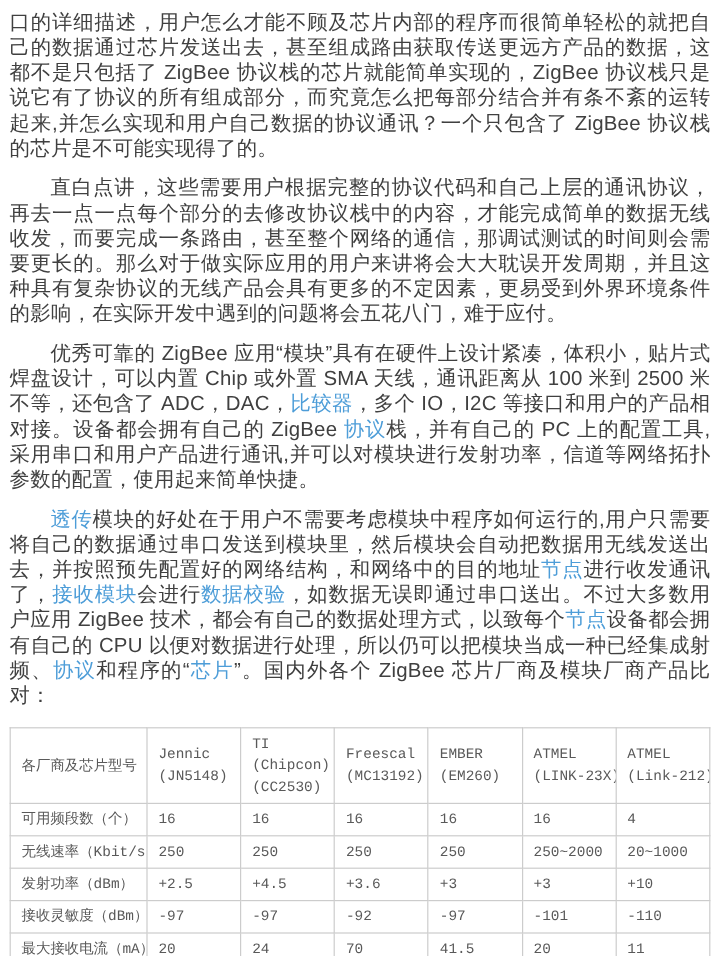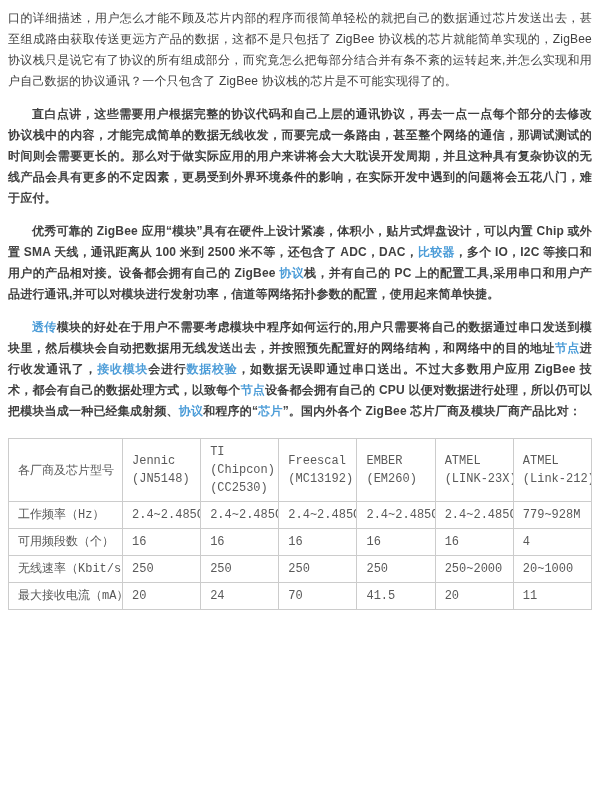--- a/index.html
+++ b/index.html
@@ -11,29 +11,29 @@
   body {
     width: 600px;
     min-height: 797px;
     font-family: "Liberation Sans", "DejaVu Sans", sans-serif;
   }
   .page {
     padding: 2px 8px 4px 8px;
   }
   
   .article p.para {
-    font-size: 12px;
+    font-size: 17px;
     line-height: 21px;
     color: #404040;
     text-align: justify;
     margin: 12px 0;
     letter-spacing: 0.2px;
   }
   .article p.para:first-child { margin-top: 6px; }
-  .article p.para.indent { text-indent: 2em; font-weight: bold; }
+  .article p.para.indent { text-indent: 2em; }
   .article a.lnk {
     color: #4d9dd8;
     text-decoration: none;
     cursor: pointer;
   }
   
   table.cmp {
     width: 100%;
     border-collapse: collapse;
     table-layout: fixed;
@@ -101,47 +101,56 @@
             <div class="hline">(LINK-23X)</div>
           </th>
           <th>
             <div class="hline">ATMEL</div>
             <div class="hline">(Link-212)</div>
           </th>
         </tr>
       </thead>
     <tbody id="cmp-body">
         <tr>
-          <td>工作频率（Hz）</td>
-          <td>2.4~2.485G</td>
-          <td>2.4~2.485G</td>
-          <td>2.4~2.485G</td>
-          <td>2.4~2.485G</td>
-          <td>2.4~2.485G</td>
-          <td>779~928M</td>
-        </tr>
-        <tr>
           <td>可用频段数（个）</td>
           <td>16</td>
           <td>16</td>
           <td>16</td>
           <td>16</td>
           <td>16</td>
           <td>4</td>
         </tr>
         <tr>
           <td>无线速率（Kbit/s）</td>
           <td>250</td>
           <td>250</td>
           <td>250</td>
           <td>250</td>
           <td>250~2000</td>
           <td>20~1000</td>
         </tr>
         <tr>
+          <td>发射功率（dBm）</td>
+          <td>+2.5</td>
+          <td>+4.5</td>
+          <td>+3.6</td>
+          <td>+3</td>
+          <td>+3</td>
+          <td>+10</td>
+        </tr>
+        <tr>
+          <td>接收灵敏度（dBm）</td>
+          <td>-97</td>
+          <td>-97</td>
+          <td>-92</td>
+          <td>-97</td>
+          <td>-101</td>
+          <td>-110</td>
+        </tr>
+        <tr>
           <td>最大接收电流（mA）</td>
           <td>20</td>
           <td>24</td>
           <td>70</td>
           <td>41.5</td>
           <td>20</td>
           <td>11</td>
         </tr>
       </tbody>
   </table>

